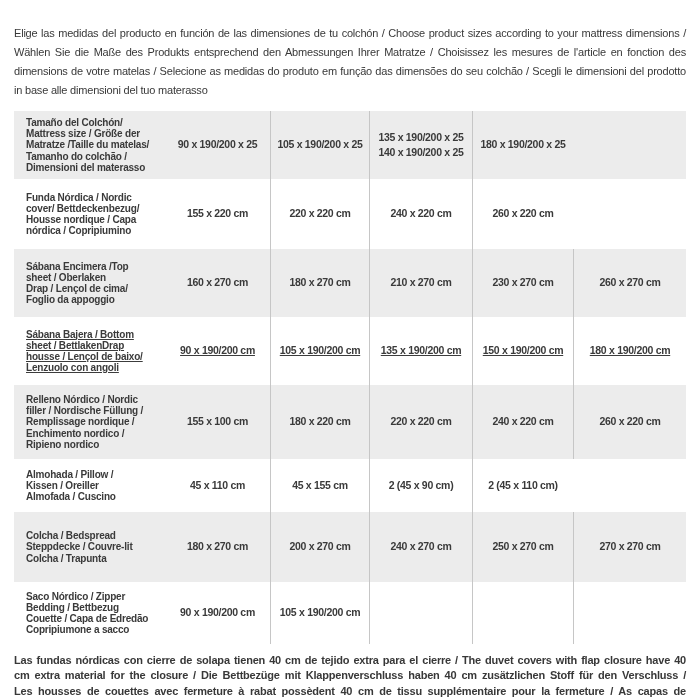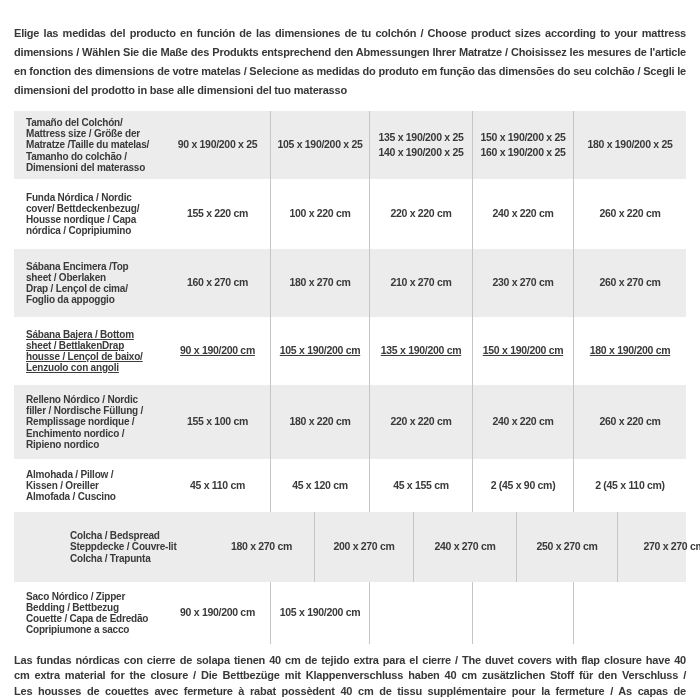--- a/index.html
+++ b/index.html
@@ -4,21 +4,21 @@
 <style>
   html,body{margin:0;padding:0;background:#ffffff;}
   body{
     width:700px;height:700px;overflow:hidden;
     font-family:"Liberation Sans", sans-serif;
     color:#3c3c3c;
     -webkit-font-smoothing:antialiased;
   }
   .page{padding:13px 14px 0 14px;}
   .intro{
-    font-weight:bold;font-size:11px;line-height:19px;
+    font-weight:normal;font-size:11px;line-height:19px;
     text-align:justify;letter-spacing:-0.2px;color:#383838;
   }
   .size-table{margin-top:7px;width:672px;}
   .trow{
     display:grid;
     grid-template-columns:151px 105px 99px 103px 101px 113px;
   }
   .trow.gray{background:#ECECEC;}
   .cell{
     align-self:stretch;
@@ -34,21 +34,21 @@
     justify-content:flex-start;text-align:left;
     font-size:10px;line-height:1.12;letter-spacing:-0.2px;
     padding:6px 4px 6px 12px;
   }
   .r1{min-height:66px;}
   .r2{min-height:70px;}
   .r3{min-height:68px;}
   .r4{min-height:68px;text-decoration:underline;}
   .r5{min-height:74px;}
   .r6{min-height:53px;}
-  .r7{min-height:70px;padding-left:44px;}
+  .r7{min-height:70px;}
   .r8{min-height:62px;}
   .footnote{
     margin-top:9px;
     font-weight:bold;font-size:11px;line-height:15.5px;
     text-align:justify;letter-spacing:-0.2px;word-spacing:1px;color:#383838;
   }
 </style>
 </head>
 <body>
 
@@ -61,32 +61,29 @@
     <div class="trow gray r1">
       <div class="cell label">Tamaño del Colchón/
 Mattress size / Größe der
 Matratze /Taille du matelas/
 Tamanho do colchão /
 Dimensioni del materasso</div>
       <div class="cell">90 x 190/200 x 25</div>
       <div class="cell b">105 x 190/200 x 25</div>
       <div class="cell b">135 x 190/200 x 25
 140 x 190/200 x 25</div>
-      <div class="cell b">150 x 190/200 x 25
-160 x 190/200 x 25</div>
       <div class="cell b">180 x 190/200 x 25</div>
     </div>
 
     <div class="trow r2">
       <div class="cell label">Funda Nórdica /  Nordic
 cover/ Bettdeckenbezug/
 Housse nordique  / Capa
 nórdica / Copripiumino</div>
       <div class="cell">155 x 220 cm</div>
-      <div class="cell b">100 x 220 cm</div>
       <div class="cell b">220 x 220 cm</div>
       <div class="cell b">240 x 220 cm</div>
       <div class="cell b">260 x 220 cm</div>
     </div>
 
     <div class="trow gray r3">
       <div class="cell label">Sábana Encimera /Top
 sheet / Oberlaken
 Drap / Lençol de cima/
 Foglio da appoggio</div>
@@ -120,21 +117,20 @@
       <div class="cell b">220 x 220 cm</div>
       <div class="cell b">240 x 220 cm</div>
       <div class="cell b">260 x 220 cm</div>
     </div>
 
     <div class="trow r6">
       <div class="cell label">Almohada  / Pillow /
 Kissen / Oreiller
 Almofada / Cuscino</div>
       <div class="cell">45 x 110 cm</div>
-      <div class="cell b">45 x 120 cm</div>
       <div class="cell b">45 x 155 cm</div>
       <div class="cell b">2 (45 x 90 cm)</div>
       <div class="cell b">2 (45 x 110 cm)</div>
     </div>
 
     <div class="trow gray r7">
       <div class="cell label">Colcha / Bedspread
 Steppdecke / Couvre-lit
 Colcha / Trapunta</div>
       <div class="cell">180 x 270 cm</div>

